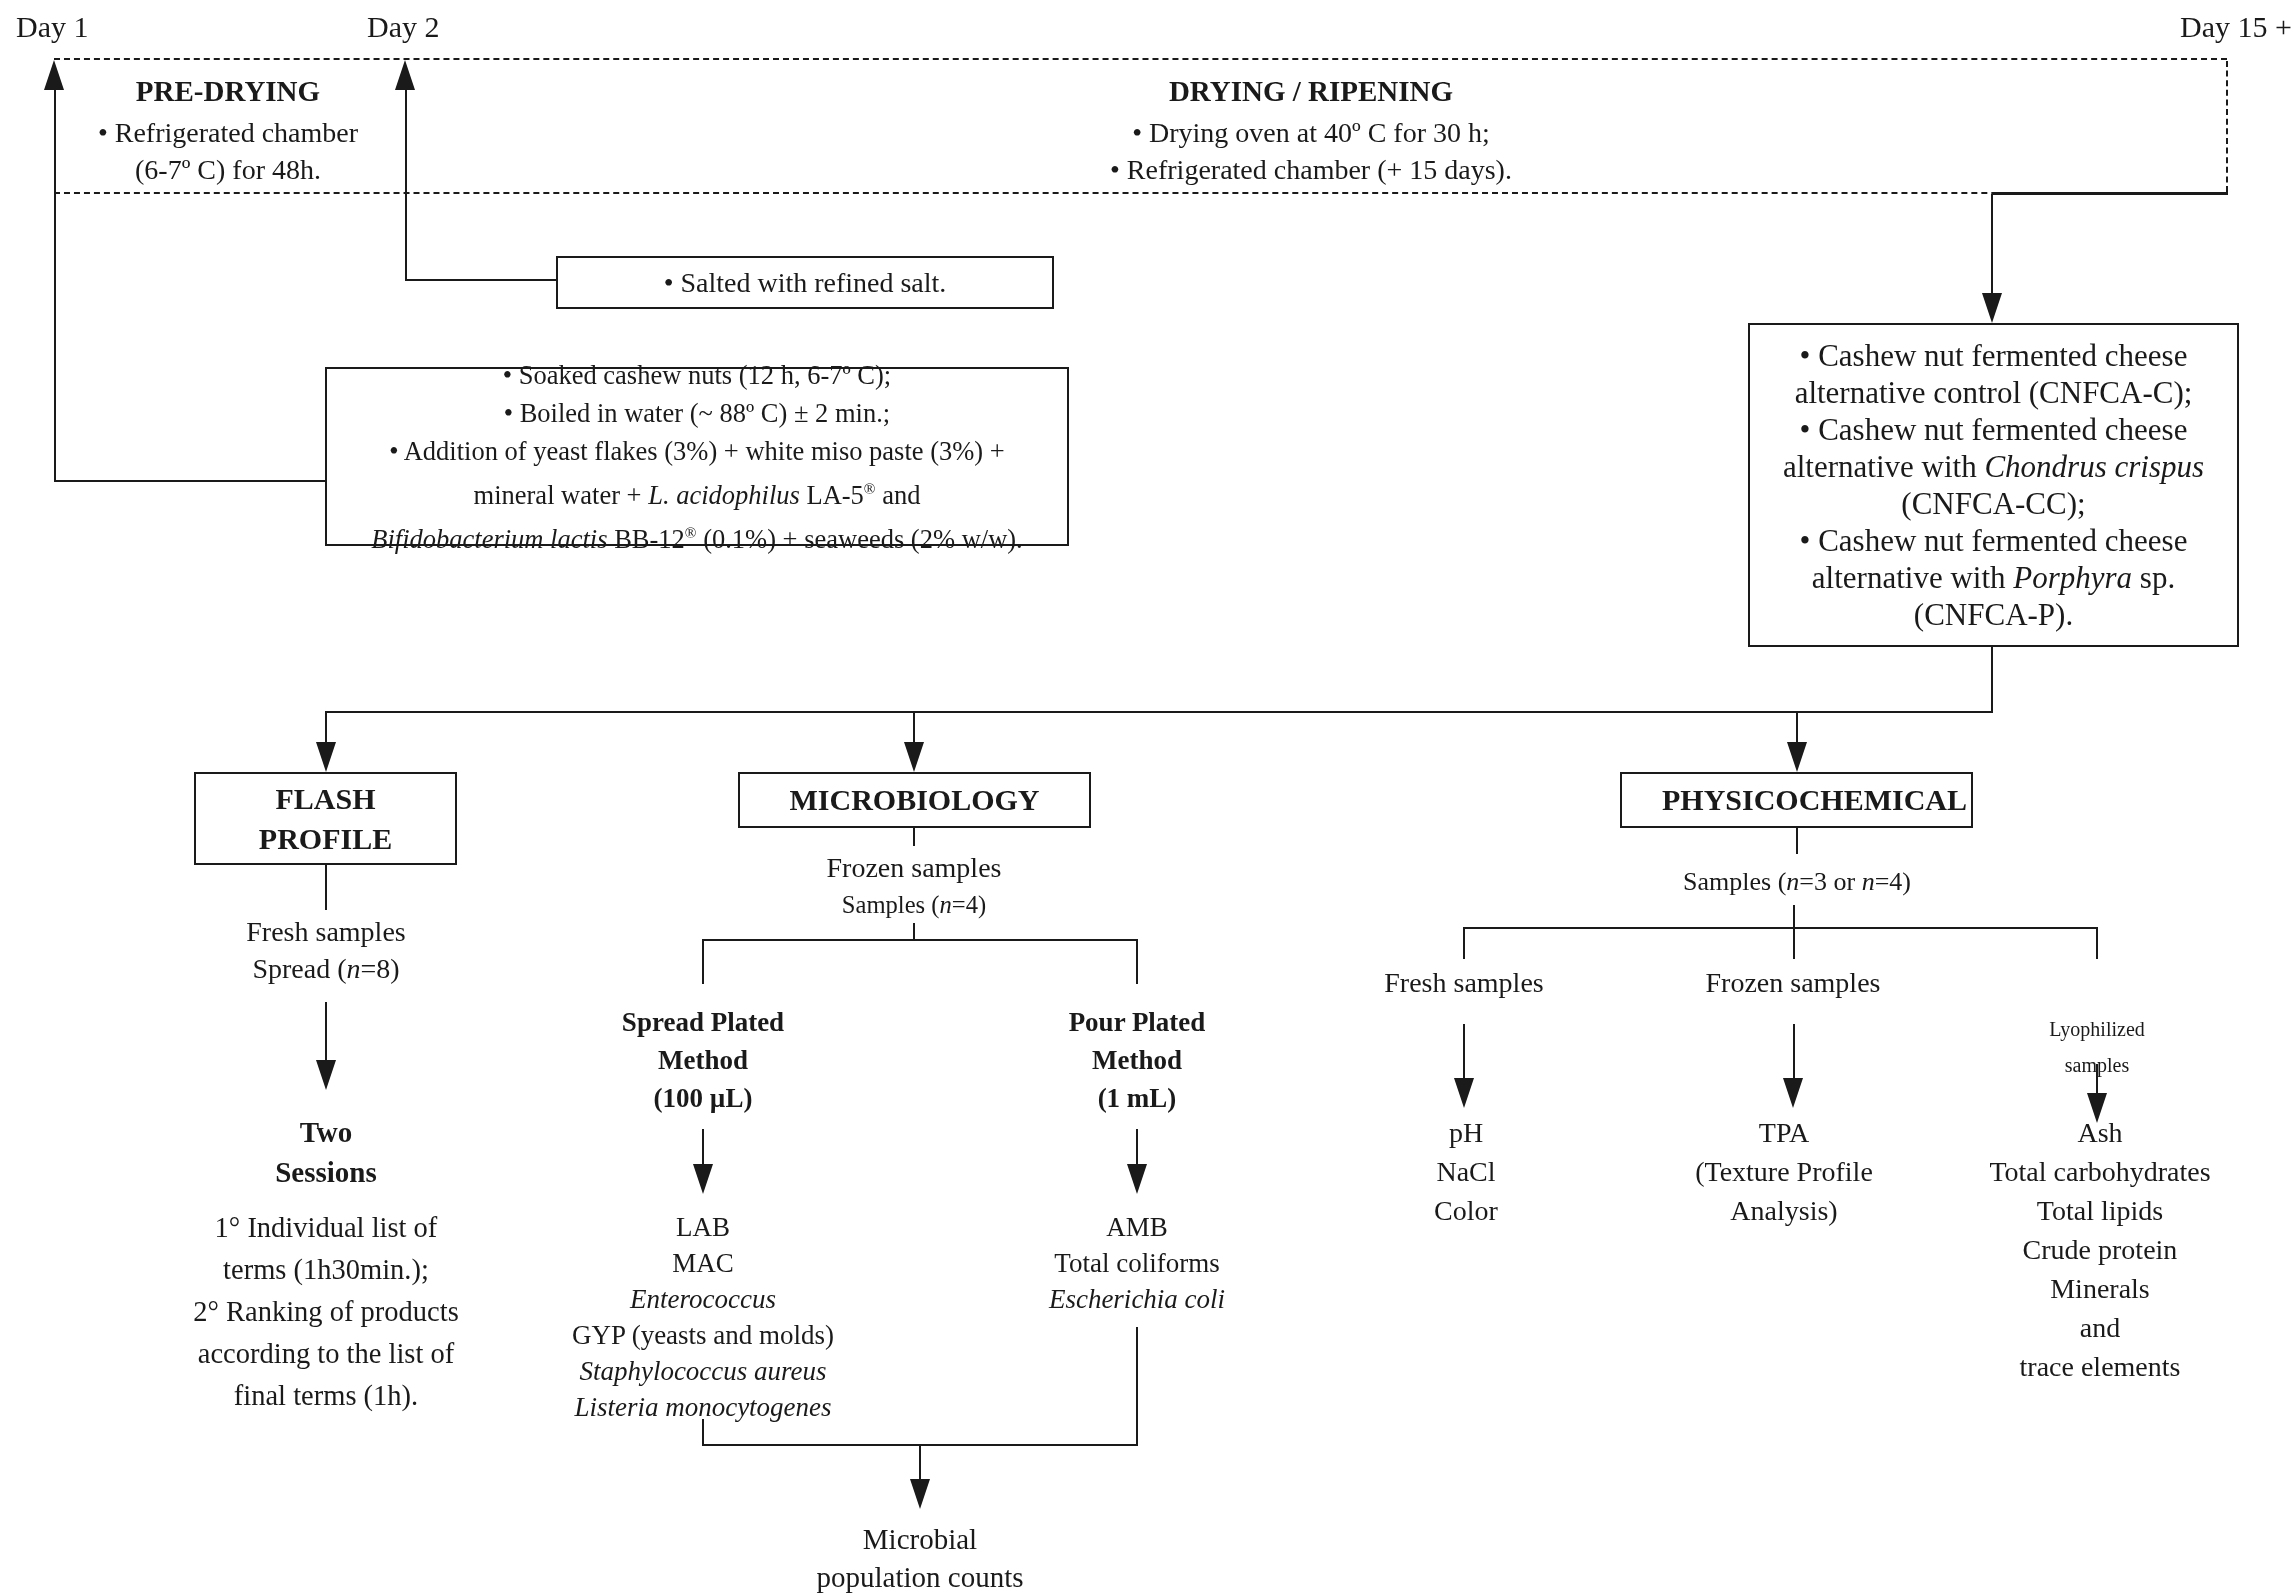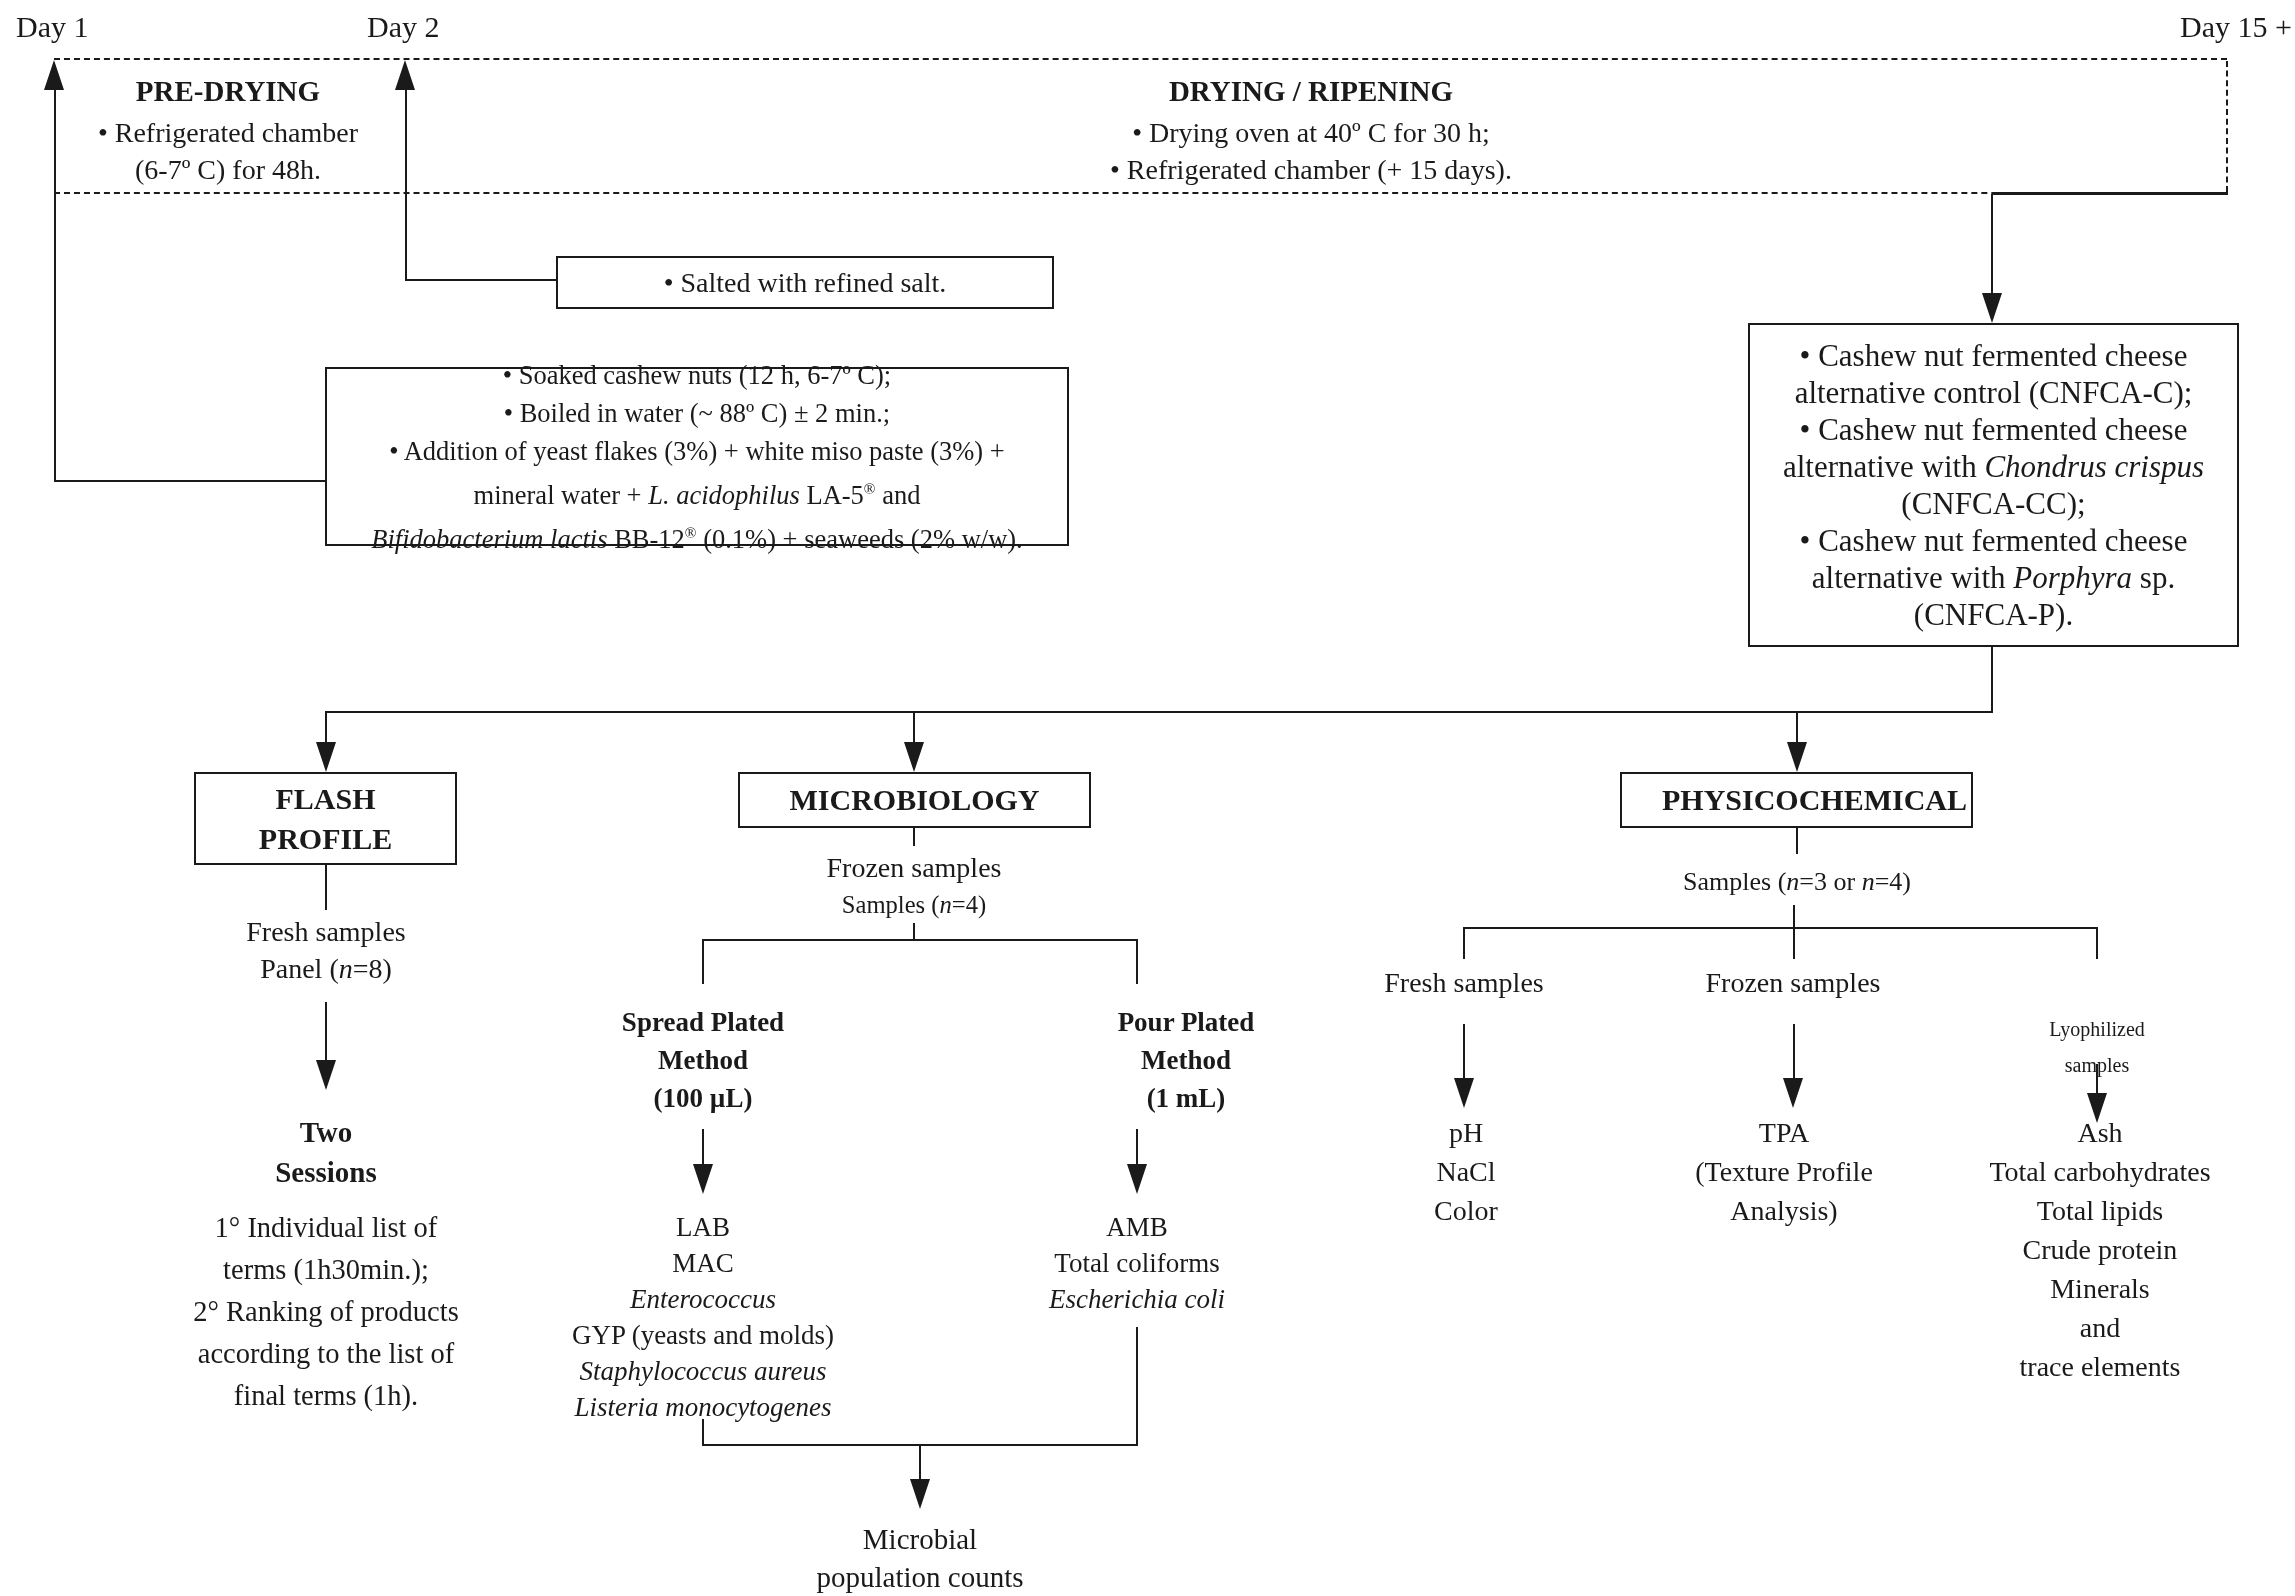--- a/index.html
+++ b/index.html
@@ -110,21 +110,21 @@
     <div>MICROBIOLOGY</div>
   </div>
 
   <div class="box bold" style="left:1620px;top:772px;width:353px;height:56px;font-size:30px;padding-left:36px;">
     <div>PHYSICOCHEMICAL</div>
   </div>
 
   <div class="vl" style="left:325px;top:865px;height:45px;"></div>
   <div class="tc" style="left:326px;top:913px;font-size:28px;line-height:37px;">
       <div class="ln"><span>Fresh samples</span></div>
-      <div class="ln"><span>Panel (</span><span style="font-style: italic;">n</span><span>=8)</span></div>
+      <div class="ln"><span>Spread (</span><span style="font-style: italic;">n</span><span>=8)</span></div>
     </div>
   <div class="vl" style="left:325px;top:1002px;height:61px;"></div>
   <div class="ah-d" style="left:316px;top:1060px;"></div>
   <div class="tc bold" style="left:326px;top:1112px;font-size:29px;line-height:40px;">
       <div class="ln"><span>Two</span></div>
       <div class="ln"><span>Sessions</span></div>
     </div>
   <div class="tc" style="left:326px;top:1207px;font-size:28.5px;line-height:42px;">
       <div class="ln"><span>1° Individual list of</span></div>
       <div class="ln"><span>terms (1h30min.);</span></div>
@@ -143,21 +143,21 @@
   <div class="vl" style="left:913px;top:923px;height:18px;"></div>
   <div class="hl" style="left:702px;top:939px;width:436px;"></div>
   <div class="vl" style="left:702px;top:939px;height:45px;"></div>
   <div class="vl" style="left:1136px;top:939px;height:45px;"></div>
 
   <div class="tc bold" style="left:703px;top:1003px;font-size:27px;line-height:38px;">
       <div class="ln"><span>Spread Plated</span></div>
       <div class="ln"><span>Method</span></div>
       <div class="ln"><span>(100 µL)</span></div>
     </div>
-  <div class="tc bold" style="left:1186px;top:1003px;font-size:27px;line-height:38px;">
+  <div class="tc bold" style="left:1137px;top:1003px;font-size:27px;line-height:38px;">
       <div class="ln"><span>Pour Plated</span></div>
       <div class="ln"><span>Method</span></div>
       <div class="ln"><span>(1 mL)</span></div>
     </div>
 
   <div class="vl" style="left:702px;top:1129px;height:38px;"></div>
   <div class="ah-d" style="left:693px;top:1164px;"></div>
   <div class="vl" style="left:1136px;top:1129px;height:38px;"></div>
   <div class="ah-d" style="left:1127px;top:1164px;"></div>
 

